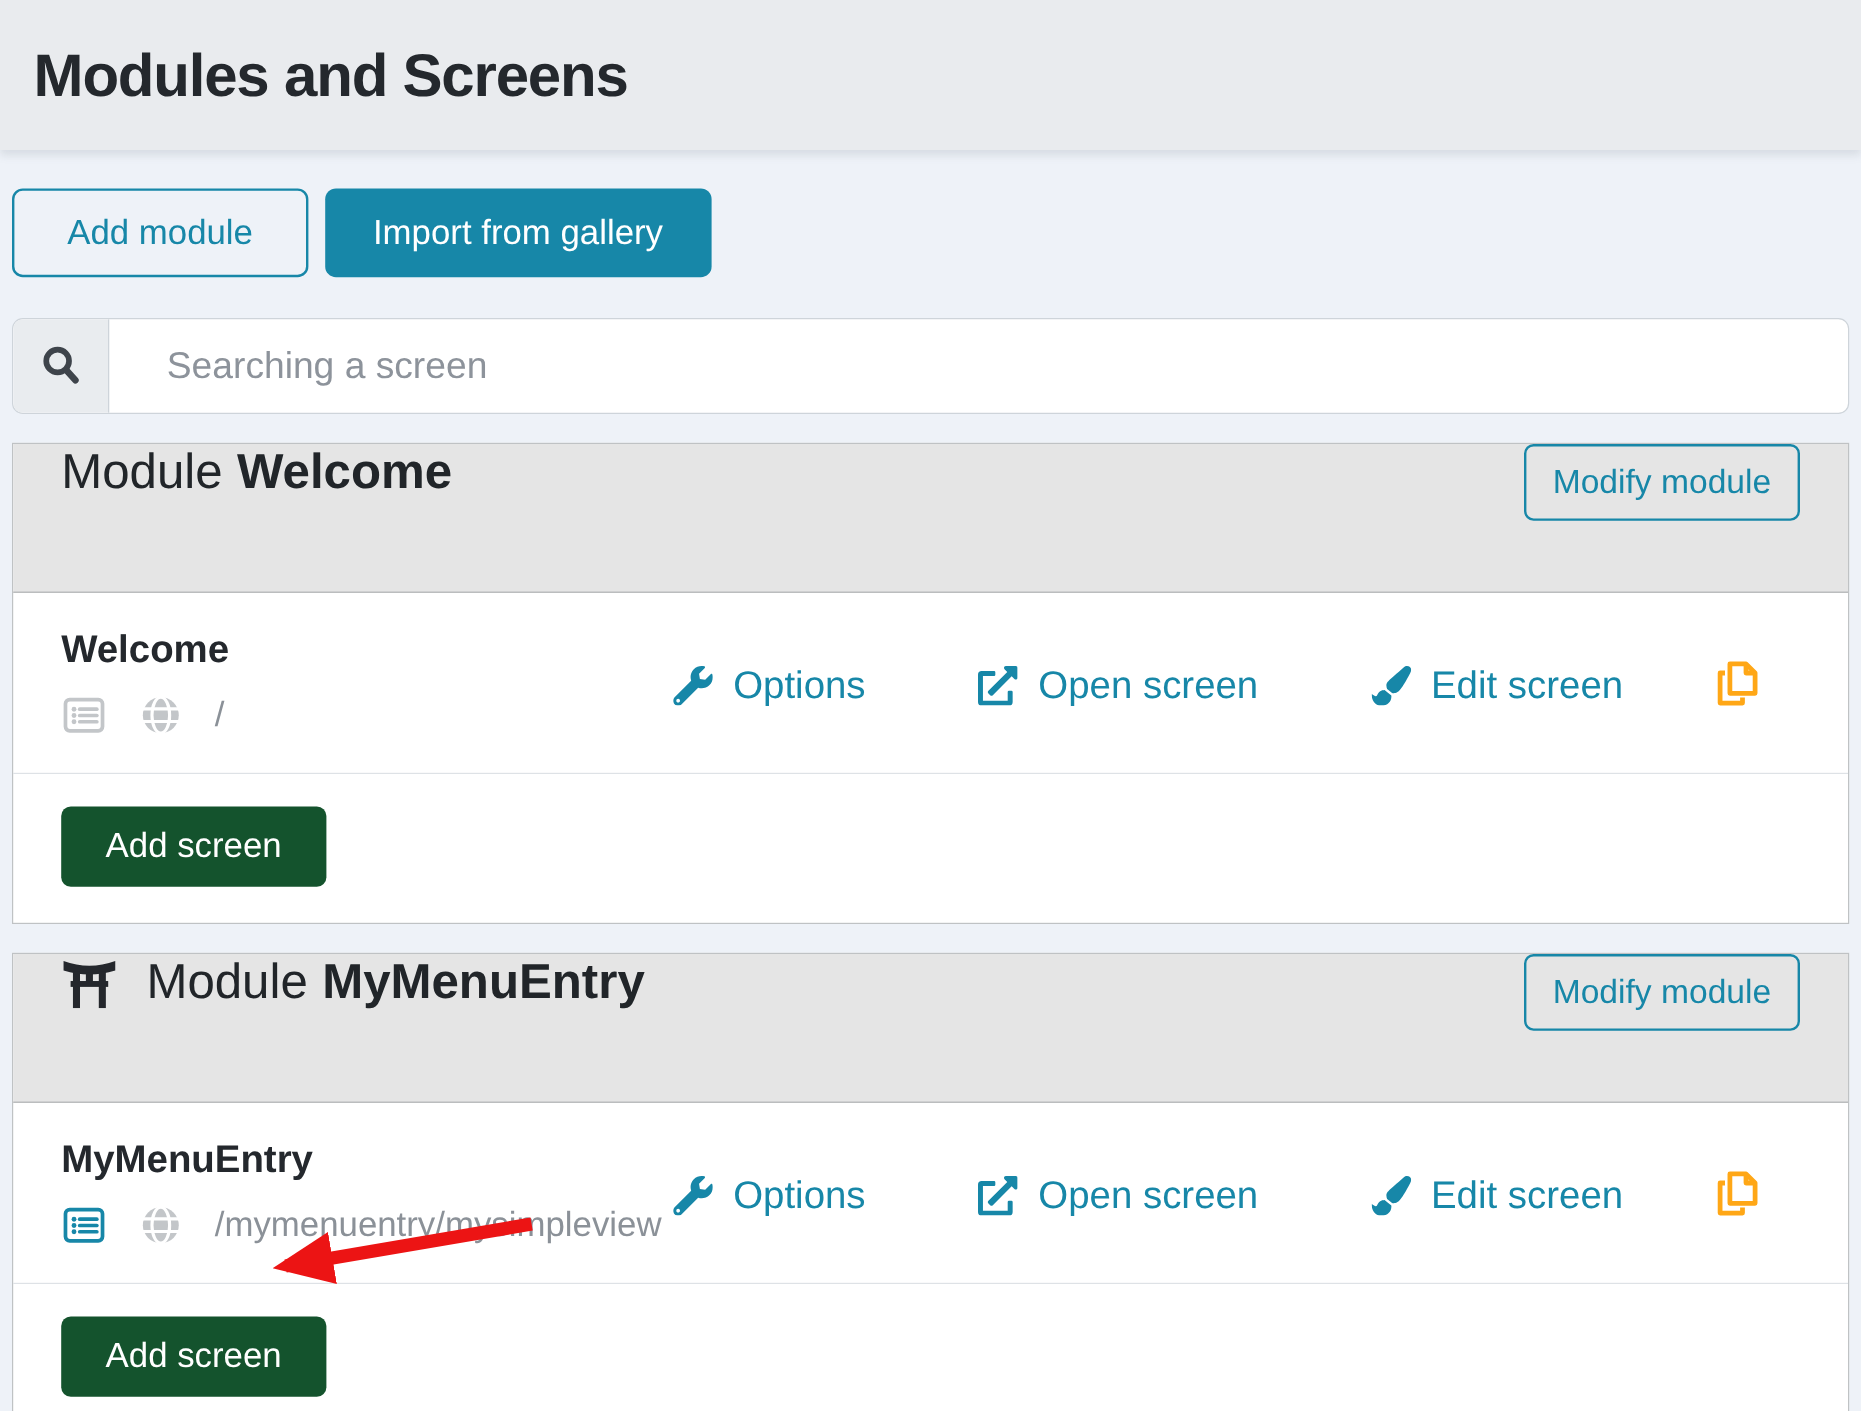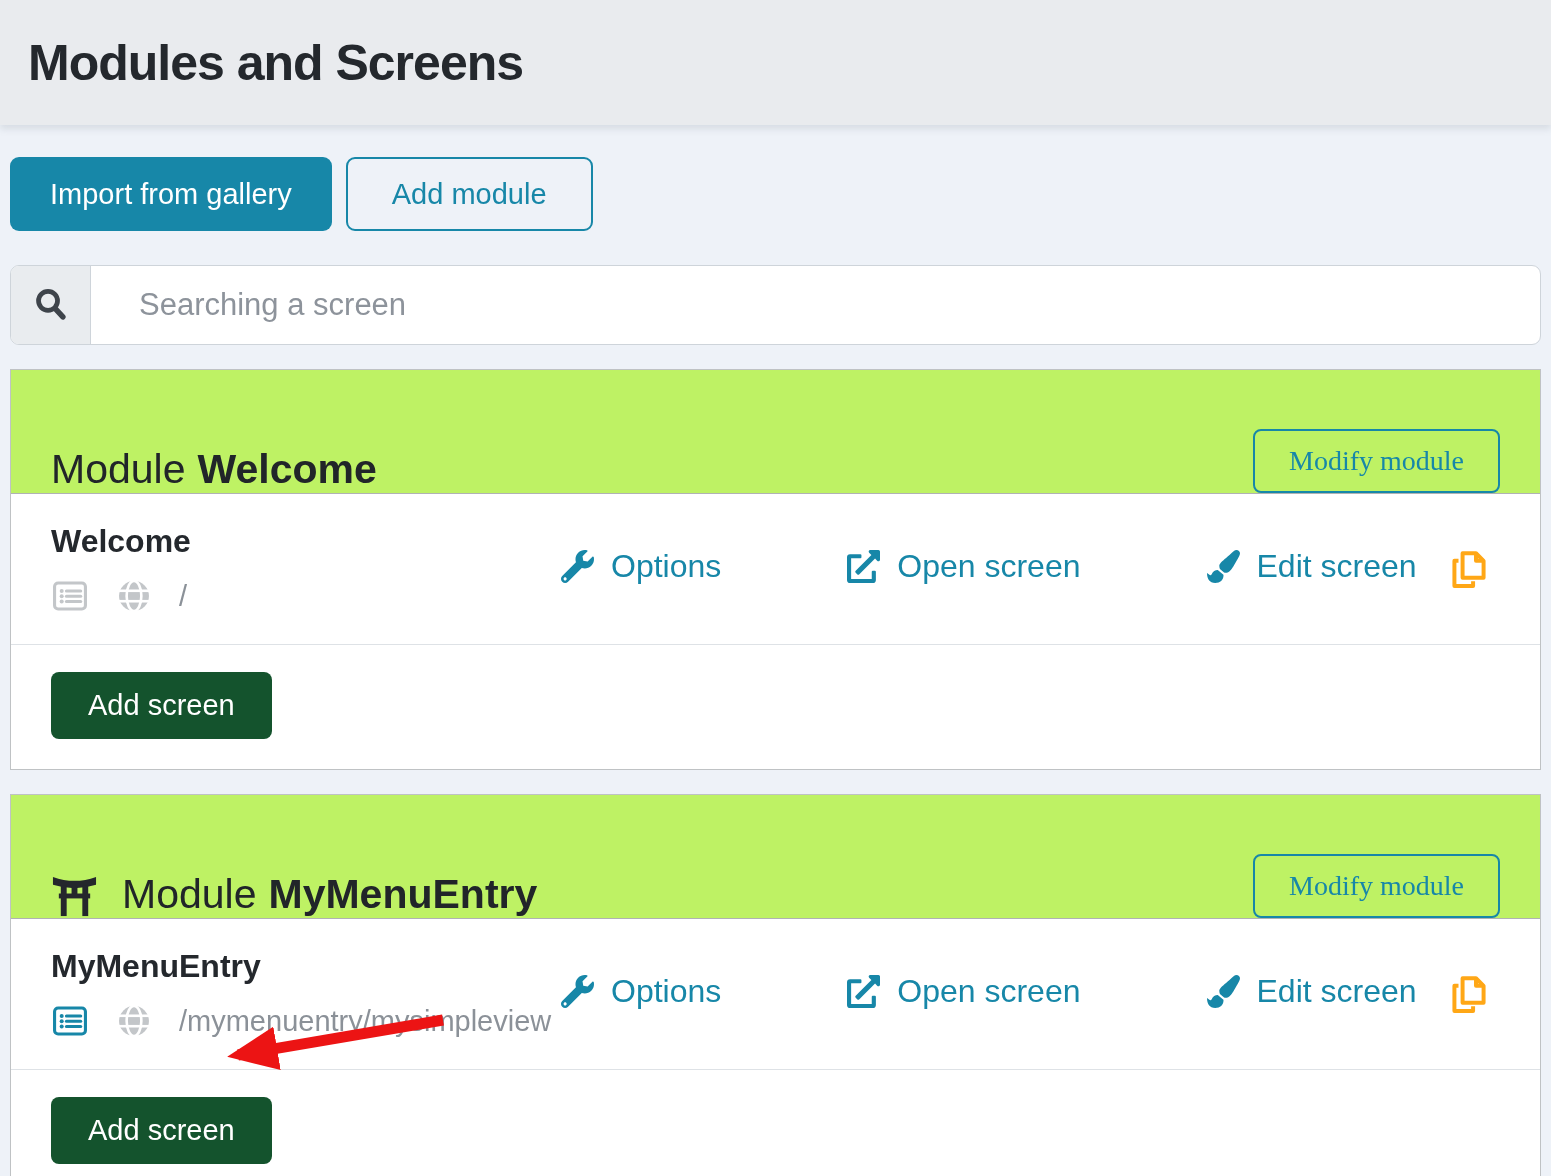--- a/index.html
+++ b/index.html
@@ -50,44 +50,44 @@
   }
   .search-input {
     flex: 1; border: none; outline: none; background: transparent;
     font-size: 31px; color: #3e444b; padding: 0 28px; font-family: inherit; margin-left: 20px;
   }
   .search-input::placeholder { color: #8d939b; }
 
   
   .module-card { margin-top: 24px; background: #ffffff; border: 1px solid #bfc2c4; }
   .module-header {
-    background: #bef264; border-bottom: 1px solid #b0b2b4;
-    height: 124px; display: flex; align-items: flex-end; padding: 0 40px;
+    background: #e5e5e5; border-bottom: 1px solid #b0b2b4;
+    height: 124px; display: flex; align-items: flex-start; padding: 0 40px;
   }
   .module-title { font-size: 41px; color: #212529; display: flex; align-items: center; }
   .module-title .name { font-weight: 700; margin-left: 12px; }
   .torii-icon { width: 47px; height: 45px; margin-right: 24px; }
   .modify-btn {
     margin-left: auto; font-size: 28px; color: #1787a8;
     border: 2px solid #1787a8; border-radius: 8px;
-    background: transparent; padding: 14px 34px; cursor: pointer;
-    font-family: Liberation Serif, serif;
+    background: transparent; padding: 14px 22px; cursor: pointer;
+    font-family: Liberation Sans, sans-serif;
   }
 
   .screen-row {
     display: flex; align-items: center;
     min-height: 150px; padding: 22px 40px;
   }
   .screen-info { flex: 0 0 510px; }
   .screen-name { font-size: 32px; font-weight: 700; color: #24282d; }
   .screen-meta { margin-top: 17px; display: flex; align-items: center; gap: 26px; }
   .meta-icon { width: 38px; height: 38px; flex: 0 0 auto; }
   .screen-path { font-size: 29px; color: #8b9198; }
 
-  .screen-actions { flex: 1; display: flex; align-items: flex-start; gap: 32px; }
+  .screen-actions { flex: 1; display: flex; align-items: flex-end; }
   .action-link {
     display: flex; align-items: center; gap: 17px;
     color: #1787a8; font-size: 32px; cursor: pointer; white-space: nowrap;
   }
   .action-link svg { width: 33px; height: 33px; flex: 0 0 auto; }
   .gap-b { margin-left: 74px; padding-left: 20px; }
   .copy-btn { margin-left: auto; margin-right: 32px; cursor: pointer; display: flex; }
   .copy-btn svg { width: 40px; height: 42px; }
 
   .add-screen-row { border-top: 1px solid #dee2e6; padding: 27px 40px 30px 40px; }
@@ -104,22 +104,22 @@
 </head>
 <body>
 
 <div class="page-header">
   <div class="page-title">Modules and Screens</div>
 </div>
 
 <div class="content">
 
   <div class="toolbar">
+    <button class="btn btn-outline">Add module</button>
     <button class="btn btn-solid">Import from gallery</button>
-    <button class="btn btn-outline">Add module</button>
   </div>
 
   <div class="search-group">
     <span class="search-addon">
       <svg width="38" height="38" viewBox="0 0 32 32" fill="none">
         <circle cx="13.5" cy="12.5" r="8" stroke="#3e444b" stroke-width="4"></circle>
         <line x1="19.8" y1="19.2" x2="26" y2="26" stroke="#3e444b" stroke-width="4.6" stroke-linecap="round"></line>
       </svg>
     </span>
     <input class="search-input" type="text" placeholder="Searching a screen" style="">

